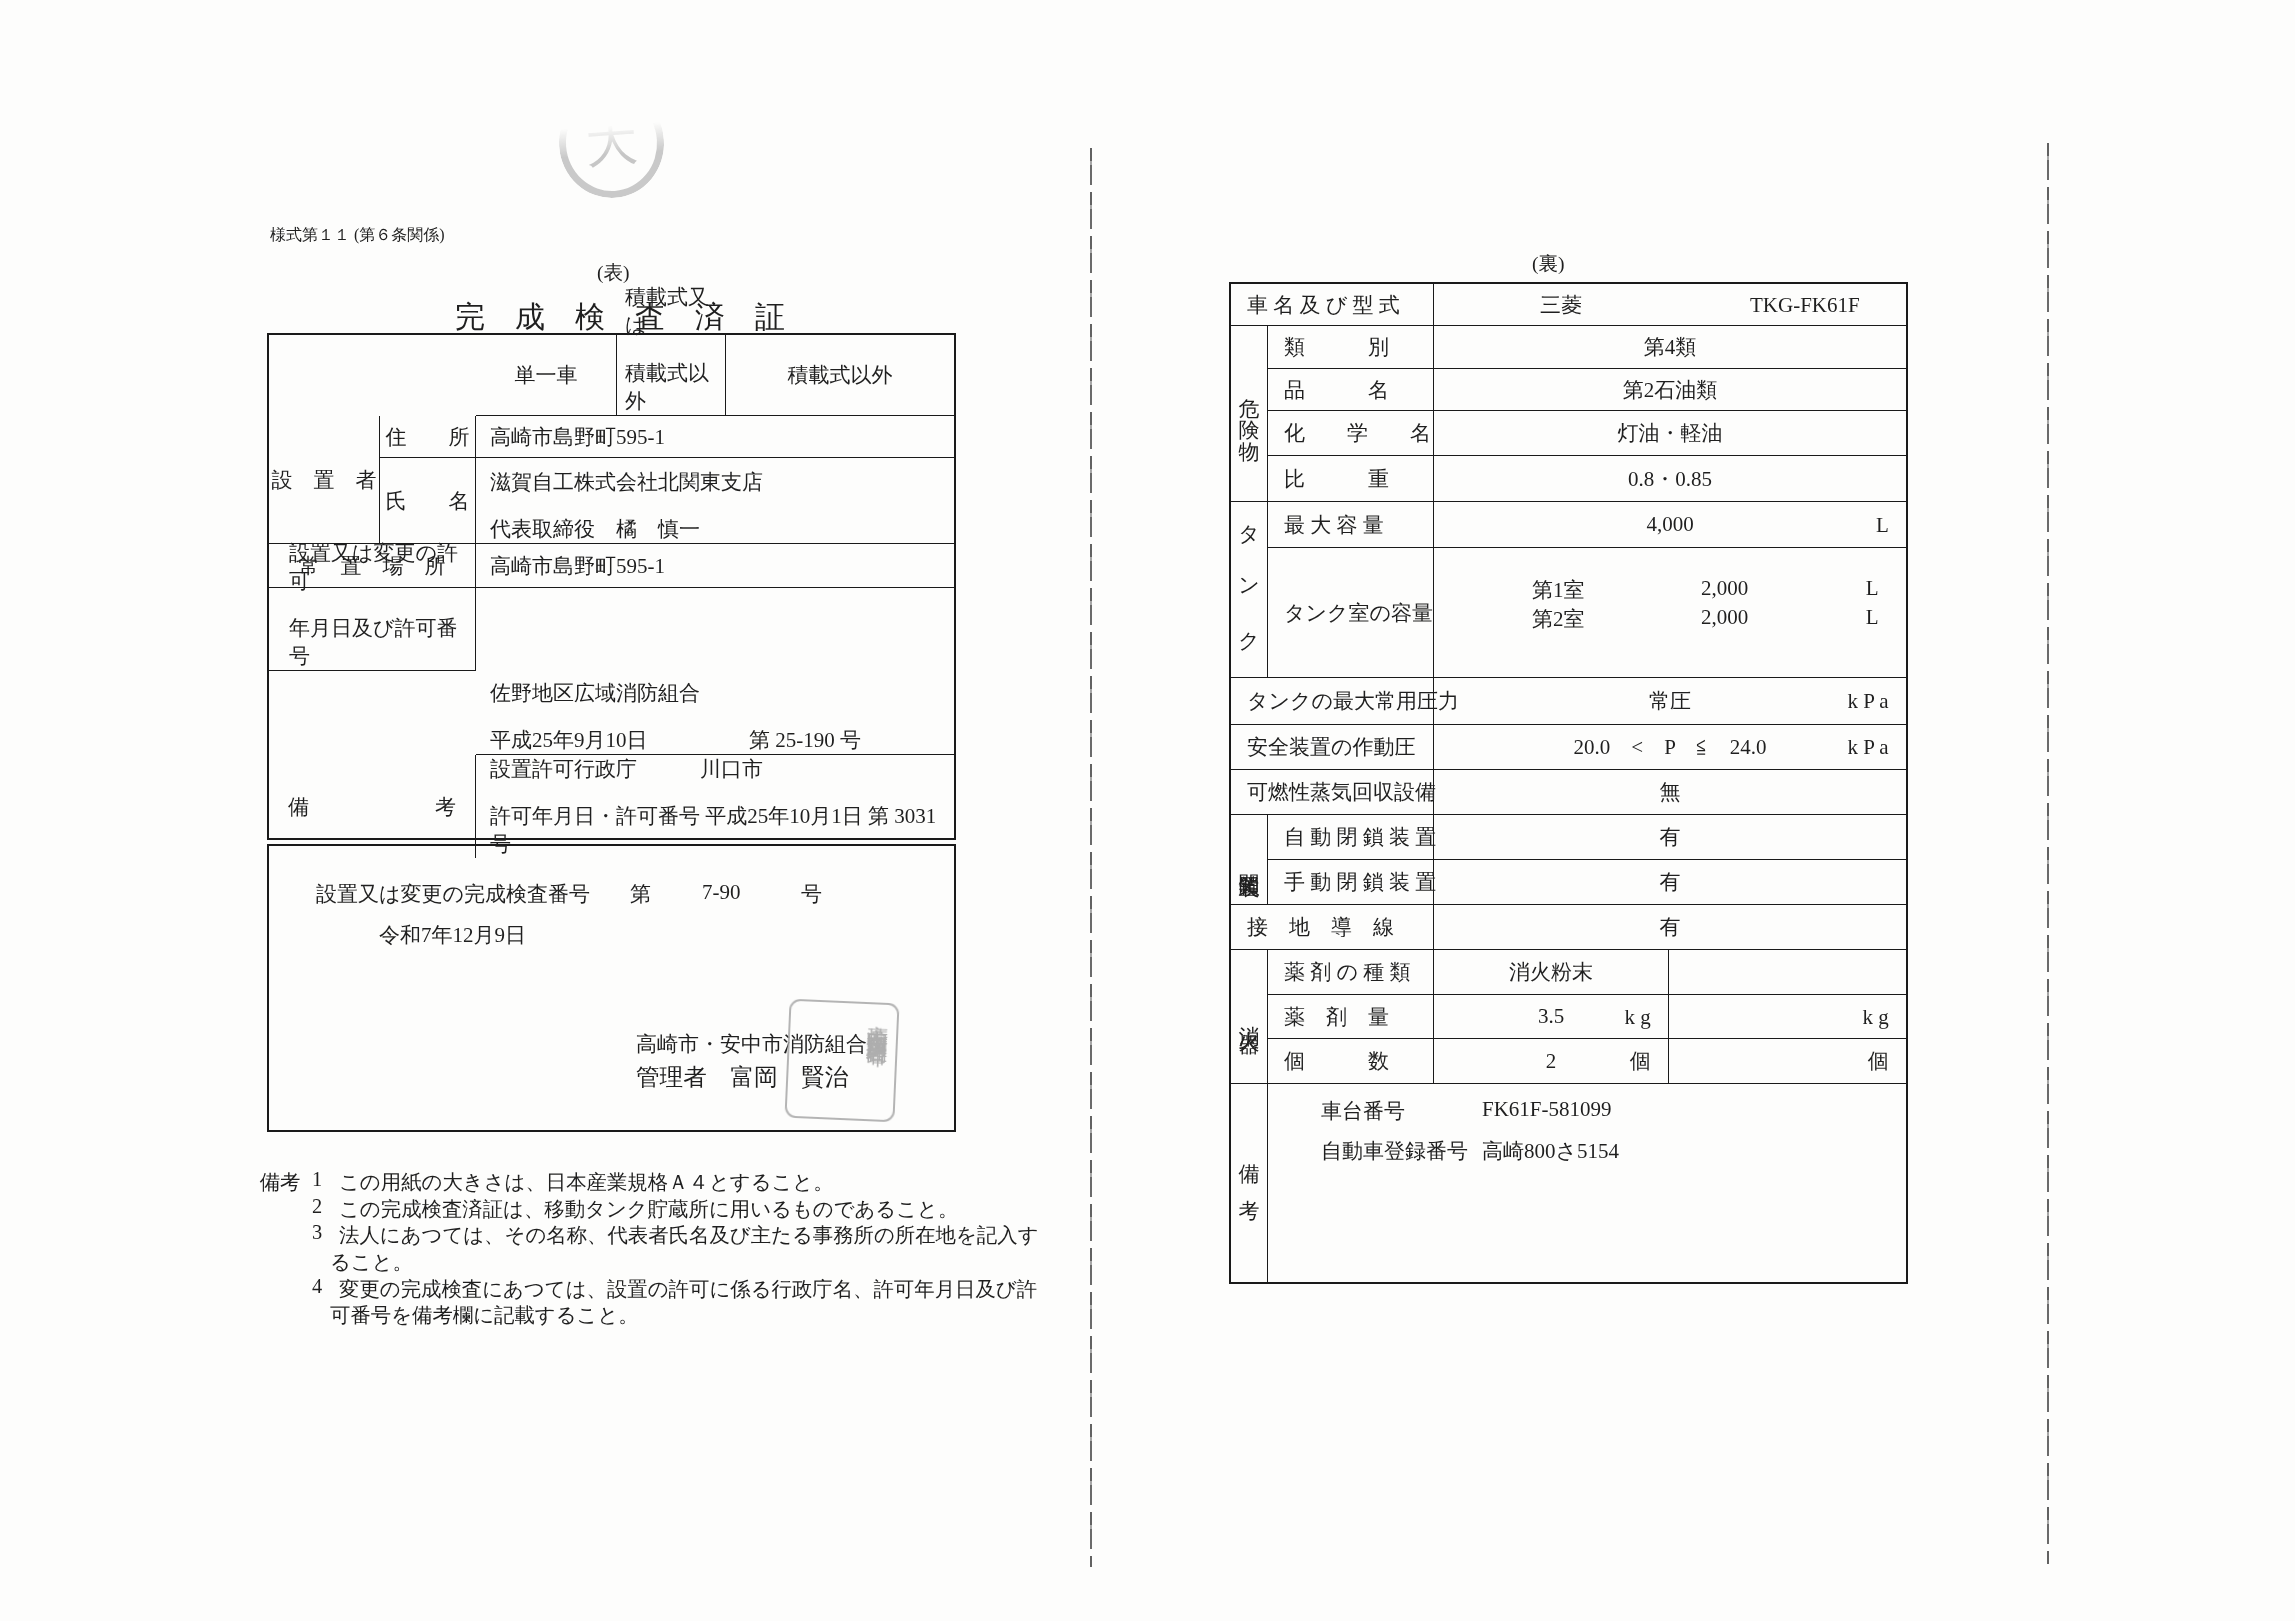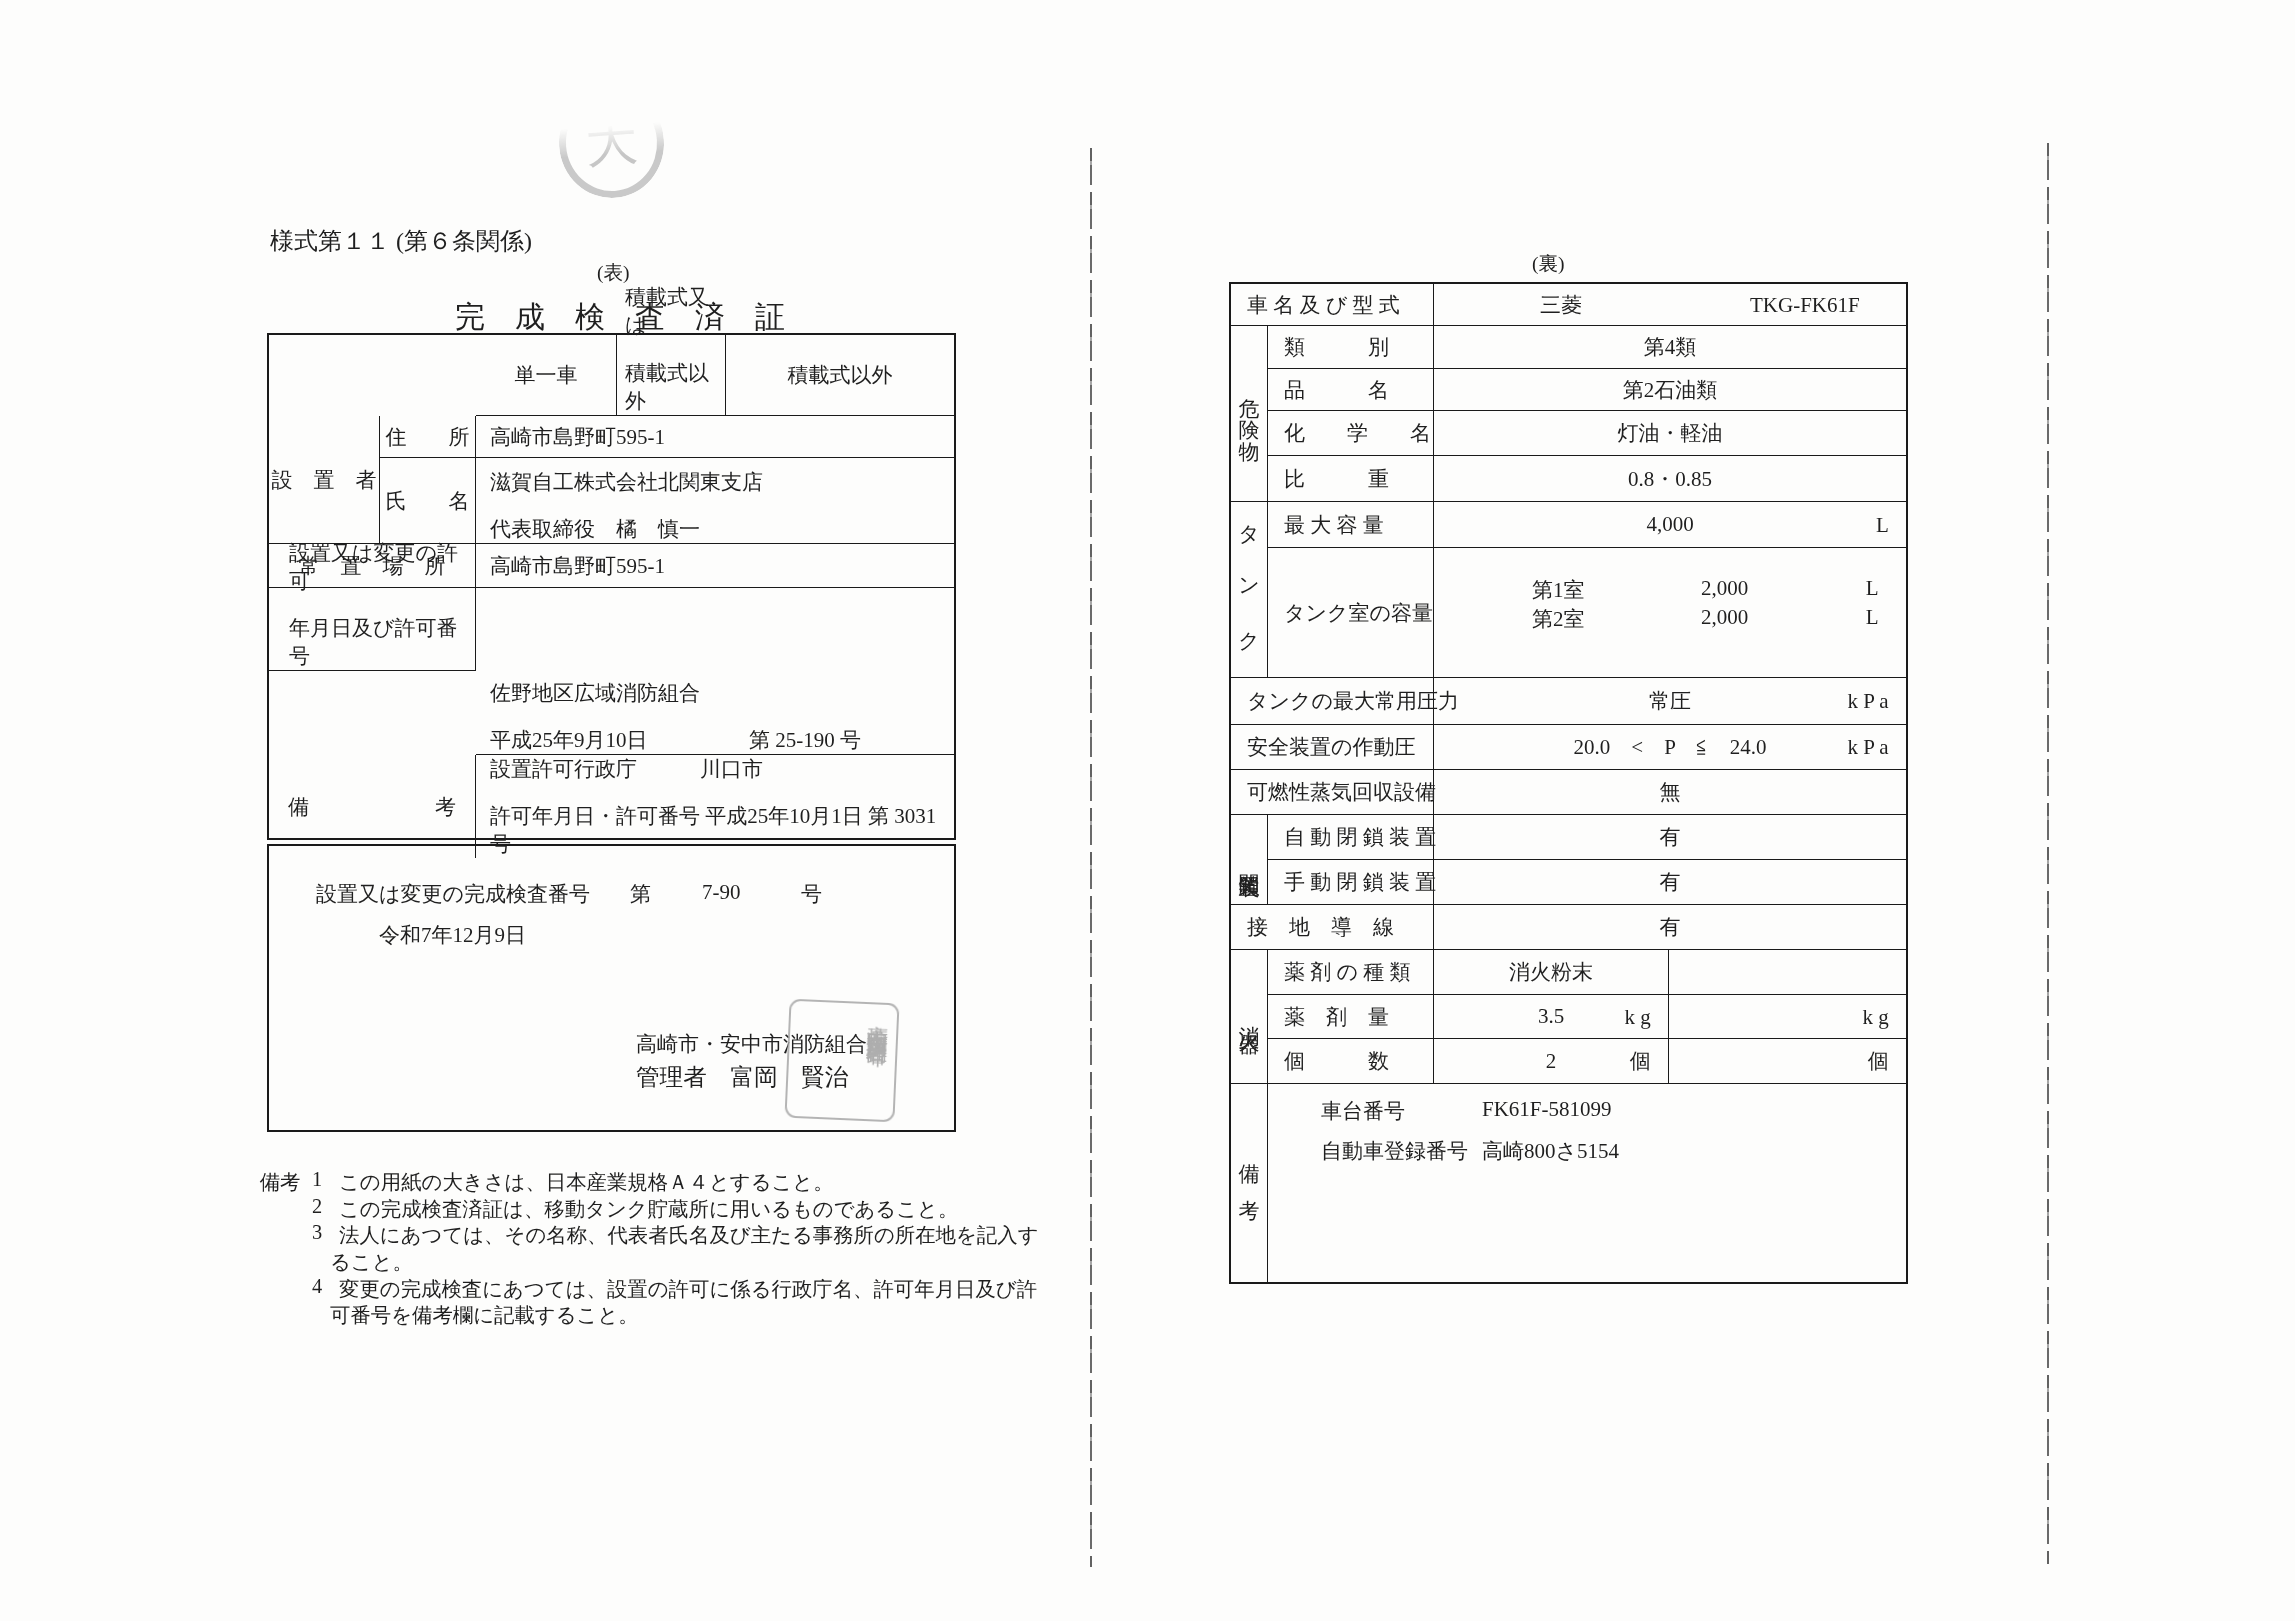--- a/index.html
+++ b/index.html
@@ -15,21 +15,21 @@
   .edge-right{left:2047px;top:143px;height:1421px;}
 
   
   .round-mark{position:absolute;left:559px;top:88px;width:91px;height:96px;
      border:7px solid #bdbdbd;border-radius:50%;color:#b9b9b9;font-size:52px;
      display:flex;align-items:center;justify-content:center;transform:rotate(-4deg);opacity:.8;
      -webkit-mask-image:linear-gradient(to bottom,transparent 0 34%,#000 60%);
      mask-image:linear-gradient(to bottom,transparent 0 34%,#000 60%);}
 
   
-  .form-no{left:270px;top:225px;font-size:24px;}
+  .form-no{left:270px;top:225px;font-size:16px;}
   .side-front{left:597px;top:259px;font-size:19.6px;}
   .doc-title{left:620px;top:297px;transform:translateX(-50%);font-size:30px;white-space:nowrap;}
 
   .ltable{position:absolute;left:267px;top:333px;width:685px;height:503px;display:grid;
      grid-template-columns:111px 96px 141px 109px 1fr;
      grid-template-rows:81px 42px 86px 44px 83px 84px 1fr;
      border:2.4px solid #1a1a1a;background:transparent;}
   .ltable>div{border-right:1.6px solid #1a1a1a;border-bottom:1.6px solid #1a1a1a;position:relative;}
   .ltable>div.no-r{border-right:none;}
   .ltable>div.no-b{border-bottom:none;}

